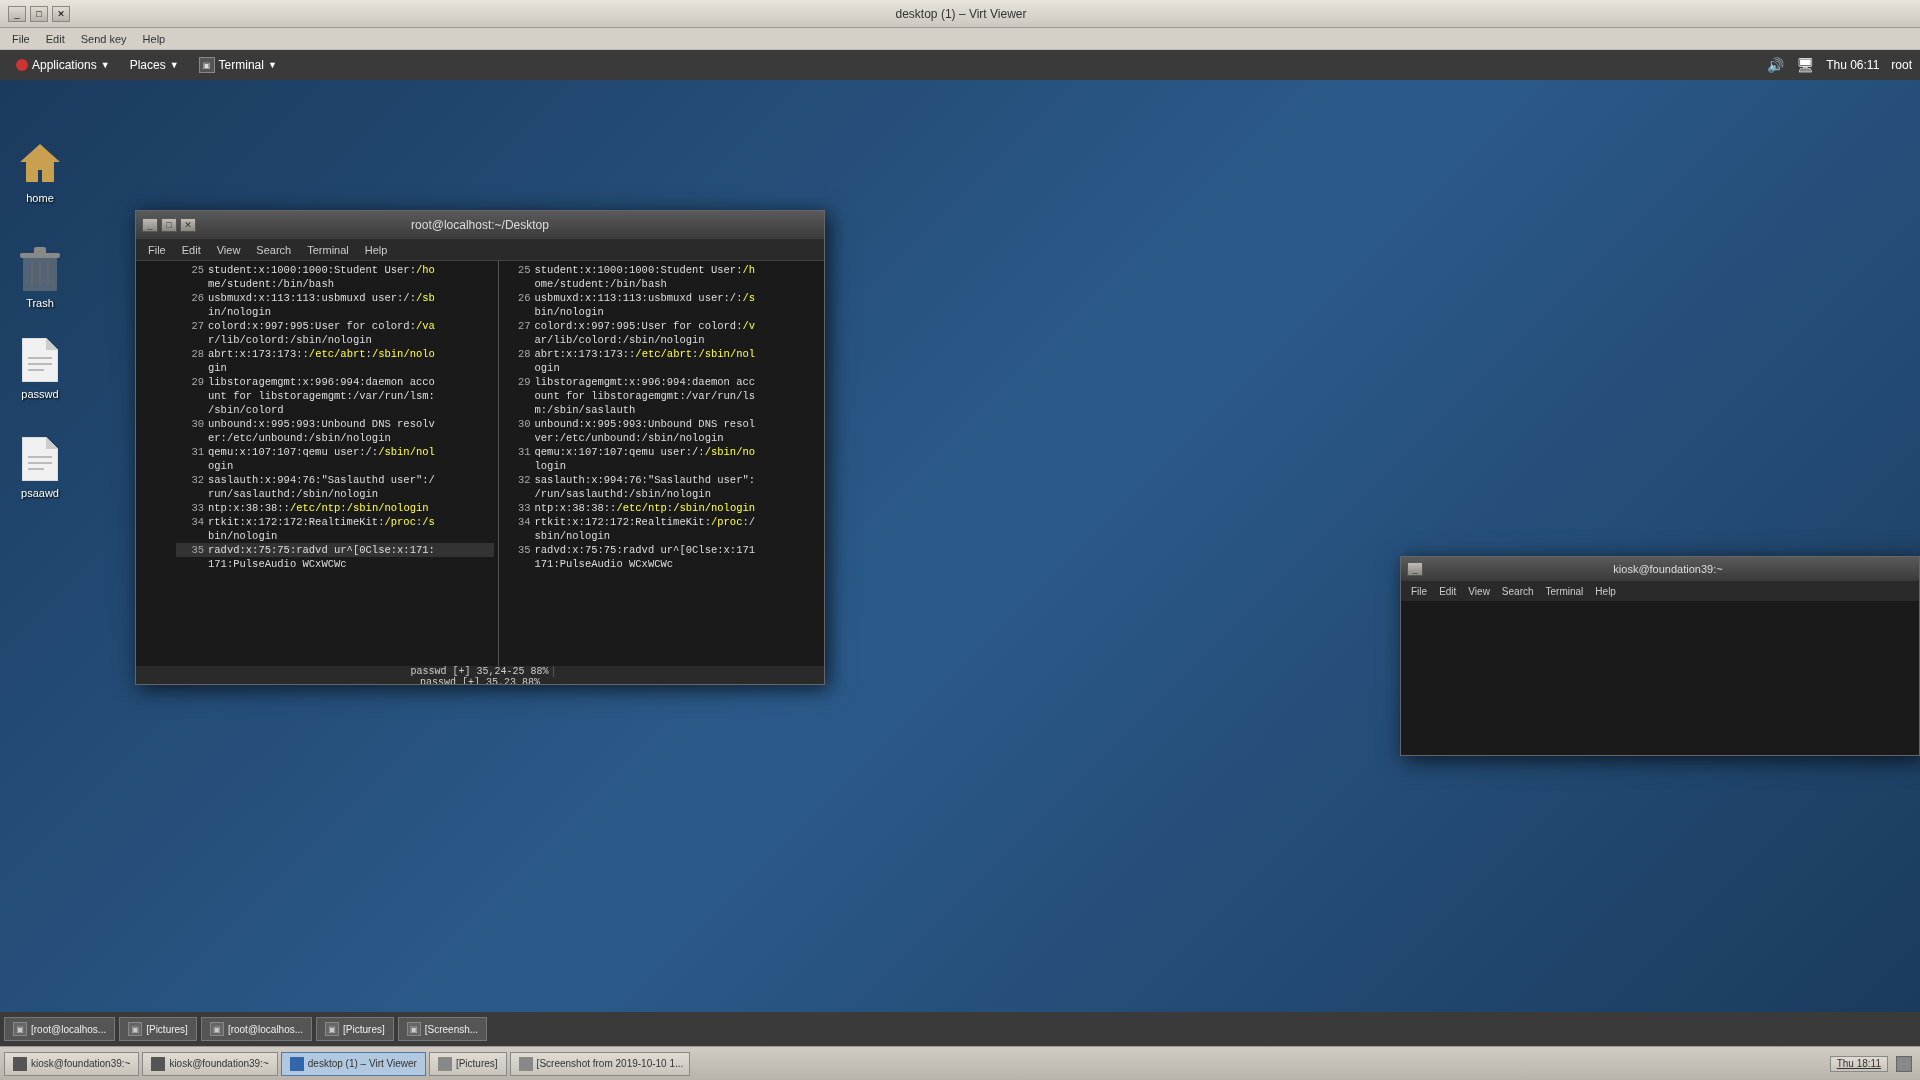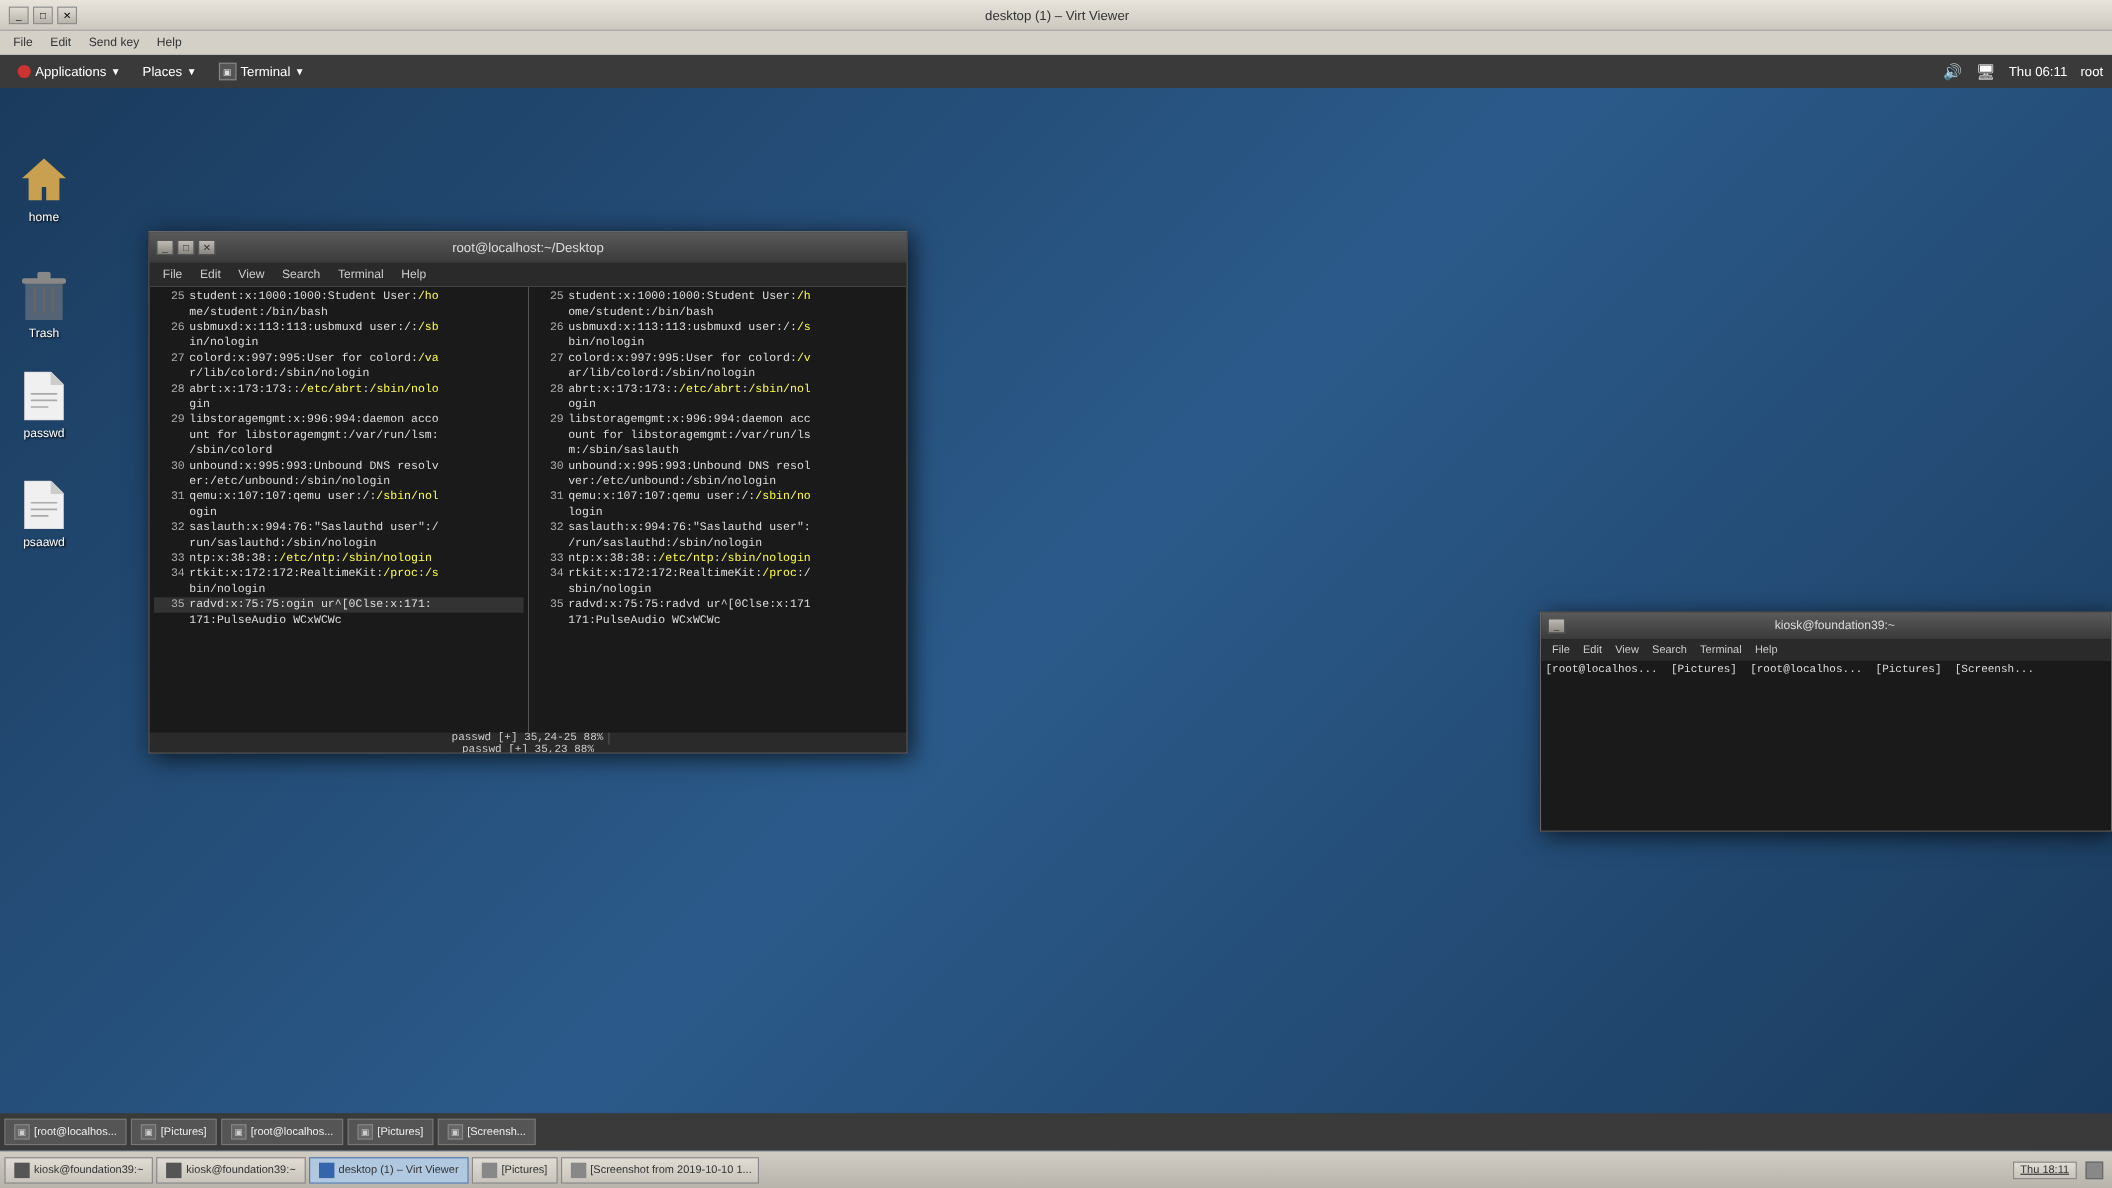--- a/index.html
+++ b/index.html
@@ -204,20 +204,21 @@
       flex: 1;
       display: flex;
       flex-direction: column;
       overflow: hidden;
     }
 
     .terminal-split {
       flex: 1;
       display: flex;
       overflow: hidden;
+      margin-left: 36px;
     }
 
     .terminal-pane {
       flex: 1;
       overflow: hidden;
       font-family: 'Courier New', monospace;
       font-size: 10.5px;
       color: #ddd;
       background: #1a1a1a;
       padding: 2px 4px;
@@ -553,21 +554,21 @@
               <div class="term-line"><span class="line-num"></span><span class="line-text">/sbin/colord</span></div>
               <div class="term-line"><span class="line-num">30</span><span class="line-text">unbound:x:995:993:Unbound DNS resolv</span></div>
               <div class="term-line"><span class="line-num"></span><span class="line-text">er:/etc/unbound:/sbin/nologin</span></div>
               <div class="term-line"><span class="line-num">31</span><span class="line-text">qemu:x:107:107:qemu user:/:<span style="color:#ffff44">/sbin</span><span style="color:#ffff44">/nol</span></span></div>
               <div class="term-line"><span class="line-num"></span><span class="line-text">ogin</span></div>
               <div class="term-line"><span class="line-num">32</span><span class="line-text">saslauth:x:994:76:"Saslauthd user":/</span></div>
               <div class="term-line"><span class="line-num"></span><span class="line-text">run/saslauthd:/sbin/nologin</span></div>
               <div class="term-line"><span class="line-num">33</span><span class="line-text">ntp:x:38:38::<span style="color:#ffff44">/etc</span><span style="color:#ffff44">/ntp</span>:<span style="color:#ffff44">/sbin</span><span style="color:#ffff44">/nologin</span></span></div>
               <div class="term-line"><span class="line-num">34</span><span class="line-text">rtkit:x:172:172:RealtimeKit:<span style="color:#ffff44">/proc</span>:<span style="color:#ffff44">/s</span></span></div>
               <div class="term-line"><span class="line-num"></span><span class="line-text">bin/nologin</span></div>
-              <div class="term-line cursor-line"><span class="line-num">35</span><span class="line-text">radvd:x:75:75:ogin ur^[0Clse:x:171:</span></div>
+              <div class="term-line cursor-line"><span class="line-num">35</span><span class="line-text">radvd:x:75:75:radvd ur^[0Clse:x:171:</span></div>
               <div class="term-line"><span class="line-num"></span><span class="line-text">171:PulseAudio WCxWCWc</span></div>
             </div>
 
           <div class="terminal-pane" id="right-pane">
               <div class="term-line"><span class="line-num">25</span><span class="line-text">student:x:1000:1000:Student User:<span style="color:#ffff44">/h</span></span></div>
               <div class="term-line"><span class="line-num"></span><span class="line-text">ome/student:/bin/bash</span></div>
               <div class="term-line"><span class="line-num">26</span><span class="line-text">usbmuxd:x:113:113:usbmuxd user:/:<span style="color:#ffff44">/s</span></span></div>
               <div class="term-line"><span class="line-num"></span><span class="line-text">bin/nologin</span></div>
               <div class="term-line"><span class="line-num">27</span><span class="line-text">colord:x:997:995:User for colord:<span style="color:#ffff44">/v</span></span></div>
               <div class="term-line"><span class="line-num"></span><span class="line-text">ar/lib/colord:/sbin/nologin</span></div>
@@ -604,23 +605,20 @@
         <div class="terminal2-title">kiosk@foundation39:~</div>
       </div>
       <div class="terminal2-menubar">
         <span>File</span>
         <span>Edit</span>
         <span>View</span>
         <span>Search</span>
         <span>Terminal</span>
         <span>Help</span>
       </div>
-      <div class="terminal2-content">
-        <div style="color:#ddd;font-family:'Courier New',monospace;font-size:10px;line-height:14px;white-space:pre;">[root@localhos...  [Pictures]  [root@localhos...  [Pictures]  [Screensh...</div>
-      </div>
     </div>
 
     <div class="guest-panel-bottom">
       <div class="taskbar-item">
         <span class="taskbar-icon">▣</span>
         <span>[root@localhos...</span>
       </div>
       <div class="taskbar-item">
         <span class="taskbar-icon">▣</span>
         <span>[Pictures]</span>

